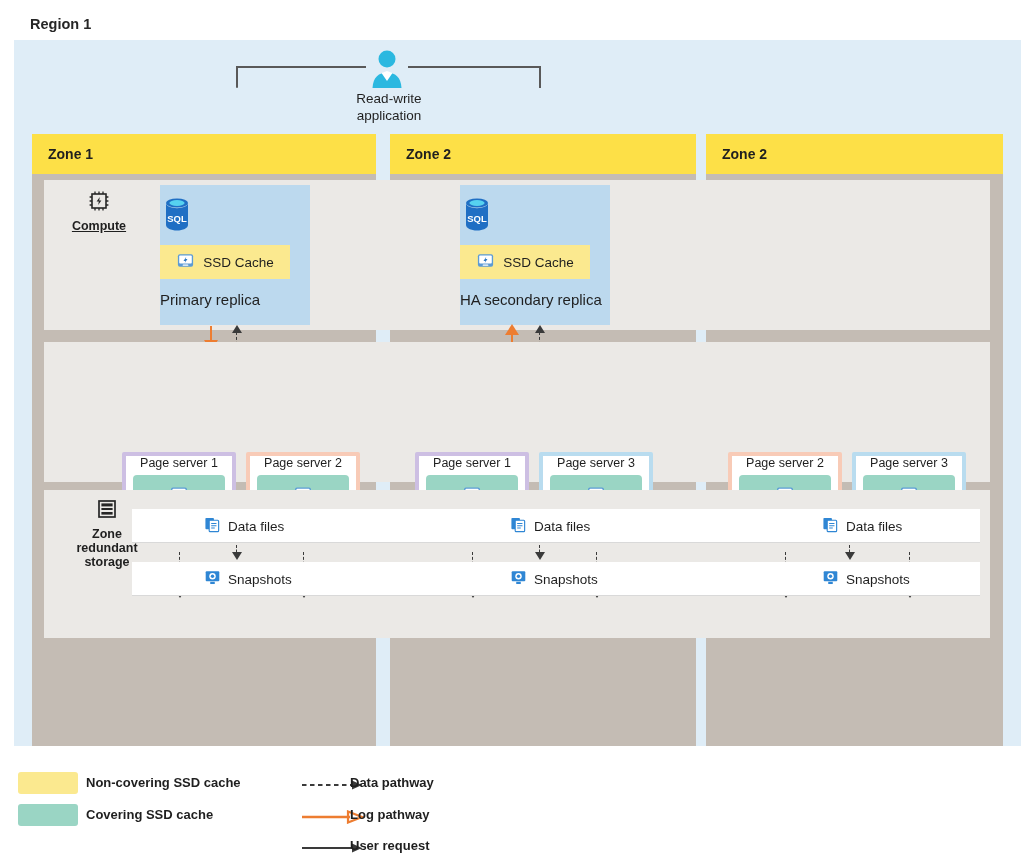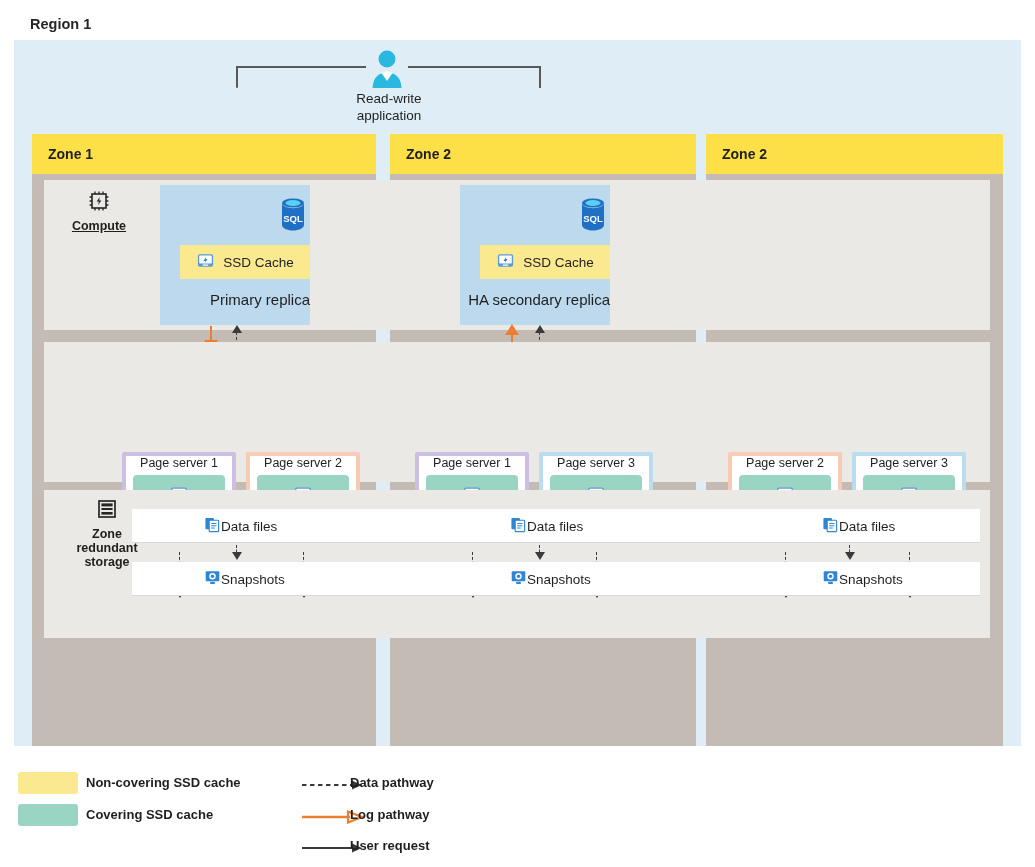--- a/index.html
+++ b/index.html
@@ -75,21 +75,21 @@
   }
   .rail .rail-icon { display: block; margin: 0 auto 4px; }
   #rail-compute  { left: 48px; top: 150px; text-decoration: underline; }
   #rail-pageserv { left: 48px; top: 308px; }
   #rail-storage  { left: 56px; top: 458px; }
 
   
   .replica-card {
     position: absolute; top: 145px; width: 150px; height: 140px;
     background: #bcd9ee;
-    display: flex; flex-direction: column; align-items: flex-end;
+    display: flex; flex-direction: column; align-items: flex-start;
   }
   #replica-primary   { left: 146px; }
   #replica-secondary { left: 446px; }
 
   .sql-icon { margin-top: 12px; }
 
   .ssd-yellow {
     width: 130px; height: 34px; background: #fbe98f;
     margin-top: 8px; display: flex; align-items: center; justify-content: center;
     gap: 8px; font-size: 13.5px; color: #1f1f1f;
@@ -126,21 +126,21 @@
 
   
   .store-row {
     position: absolute; left: 118px; width: 848px; height: 34px;
     background: #ffffff; border-bottom: 1px solid #d9d9d9;
   }
   #store-datafiles { top: 469px; }
   #store-snapshots { top: 522px; }
   .store-cell {
     position: absolute; top: 0; height: 34px;
-    display: flex; align-items: center; 
+    display: flex; align-items: center; gap: 7px;
     font-size: 13.5px; color: #1f1f1f;
   }
 
   
   .vline  { position: absolute; width: 0; border-left: 1.6px solid #404040; }
   .vdash  { position: absolute; width: 0; border-left: 1.6px dashed #3a3a3a; }
   .vorange{ position: absolute; width: 0; border-left: 2.6px solid #ed7d31; }
 
   .arrow-down-dark, .arrow-up-dark {
     position: absolute; width: 0; height: 0;

